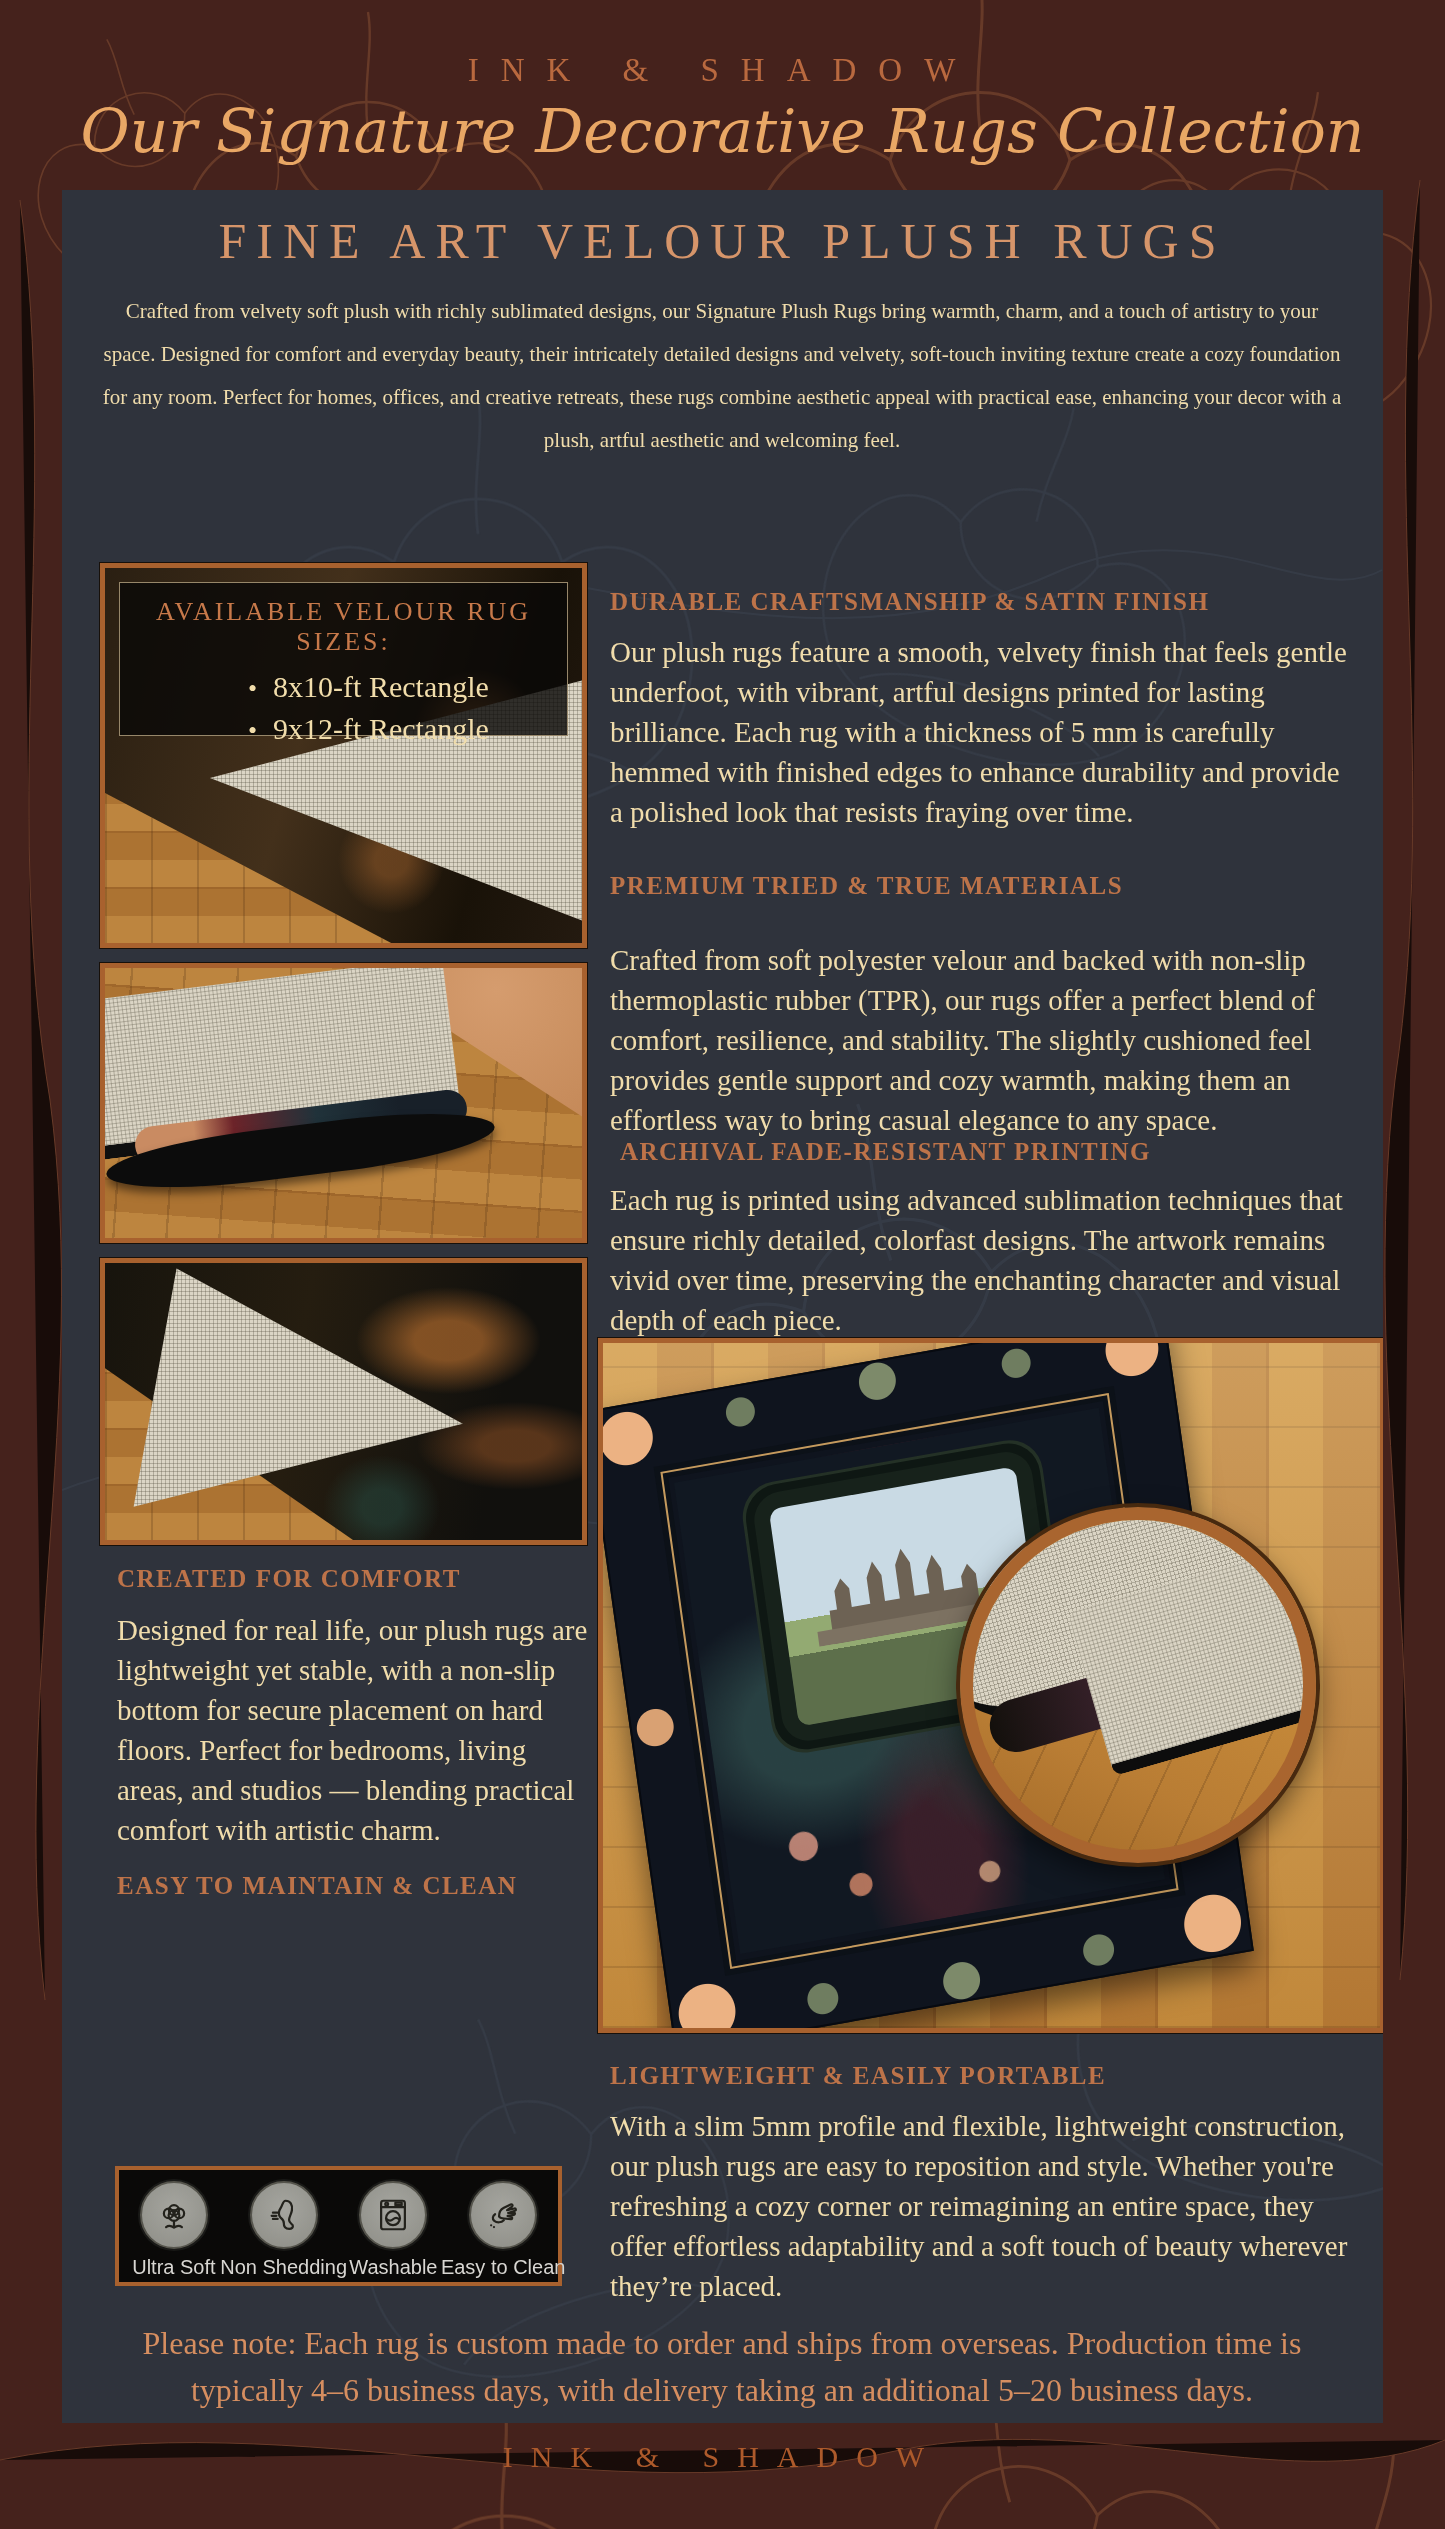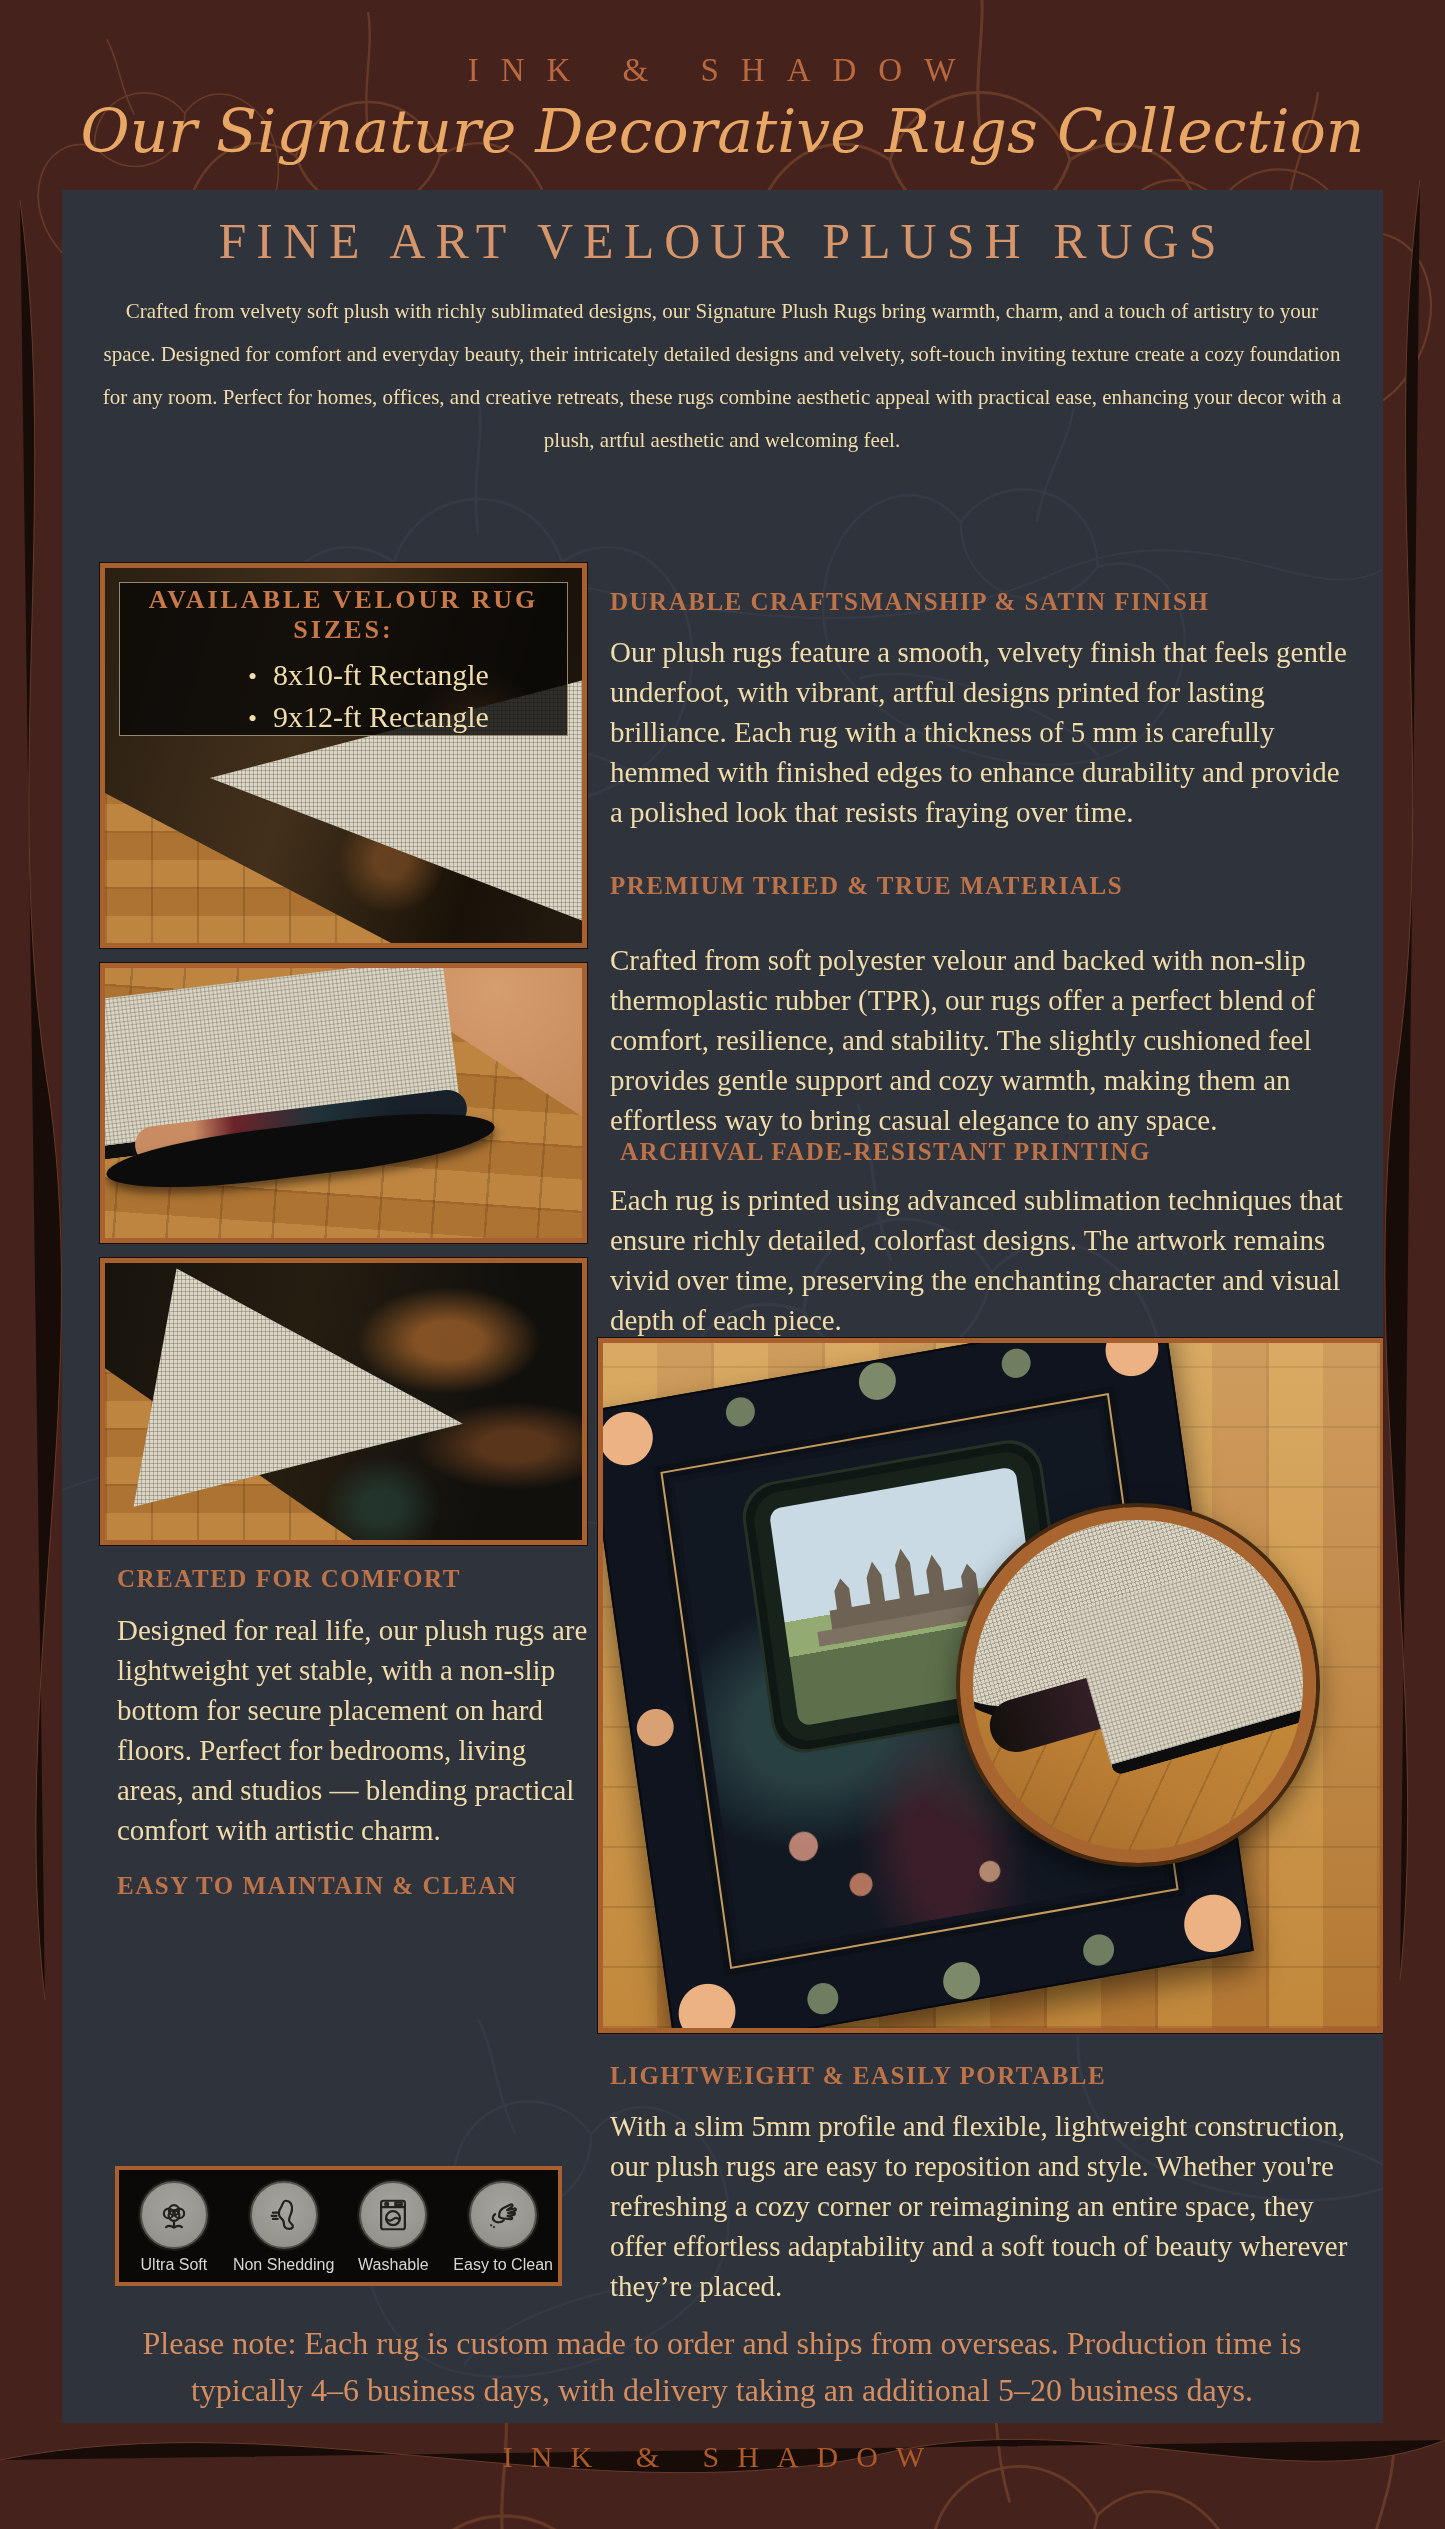--- a/index.html
+++ b/index.html
@@ -46,22 +46,22 @@
   
   .p1-rug{background:
       radial-gradient(circle at 78% 44%, rgba(207,130,60,.65) 0 5%, transparent 15%),
       radial-gradient(circle at 60% 78%, rgba(160,98,45,.5) 0 4%, transparent 13%),
       radial-gradient(circle at 90% 72%, rgba(120,140,120,.25) 0 4%, transparent 12%),
       linear-gradient(106deg,#2a1f12,#43301b 42%,#191208 78%,#241a10);}
   .p1-wood{clip-path:polygon(0 60%, 60% 100%, 0 100%);}
   .p1-fold{clip-path:polygon(22% 56%, 100% 30%, 100% 94%);}
   .sizes-box{position:absolute;left:14px;right:14px;top:14px;height:152px;
     background:rgba(10,9,7,.82);border:1px solid #97876a;}
-  .sizes-title{margin-top:2px;text-align:center;font-size:26px;letter-spacing:3px;
-    color:#c7794a;font-weight:700;}
+  .sizes-title{margin-top:14px;text-align:center;font-size:26px;letter-spacing:3px;
+    color:#c7794a;font-weight:400;}
   .sizes-list{margin-top:10px;padding-left:128px;}
   .size-item{font-size:30px;color:#f1ddab;line-height:40px;}
   .size-item::before{content:"•";color:#f1ddab;margin-right:16px;font-size:26px;}
 
   
   .p2-orange{clip-path:polygon(52% 0, 100% 0, 100% 55%);
     background:radial-gradient(circle at 82% 8%, #d59c6e, #ba7d4b 55%, #a5673a 90%);}
   .p2-slab{position:absolute;left:-5%;top:4%;width:78%;height:54%;transform:rotate(-7deg);
     border-bottom:14px solid #0f0f0f;border-radius:6px;}
   .p2-under{position:absolute;left:6%;top:52%;width:70%;height:14%;transform:rotate(-7deg);
@@ -127,21 +127,21 @@
   
   .badges{position:absolute;left:53px;top:1976px;width:447px;height:120px;background:#0a0908;
     border:4px solid #a8612e;display:flex;justify-content:space-around;align-items:flex-start;
     padding-top:11px;box-sizing:border-box;}
   .badge{display:flex;flex-direction:column;align-items:center;width:25%;}
   .badge-circle{width:64px;height:64px;border-radius:50%;
     background:radial-gradient(circle at 50% 40%, #a5a59f, #8d8d86);
     border:2px solid #55544c;box-shadow:0 0 0 2px #191917;
     display:flex;align-items:center;justify-content:center;}
   .badge-label{margin-top:7px;font-family:"Liberation Sans",sans-serif;
-    font-size:16px;color:#d8d6d2;white-space:nowrap;}
+    font-size:20px;color:#d8d6d2;white-space:nowrap;}
 </style>
 </head>
 <body>
 
 <div class="page">
 
   <svg class="deco" width="1445" height="2529" viewBox="0 0 1445 2529">
     <defs>
       <g id="bloom" fill="none" stroke-width="2">
         <path d="M100 300 C 60 220, 120 140, 180 180 C 200 120, 280 120, 300 180 C 360 140, 420 220, 380 300 C 340 380, 140 380, 100 300 Z"></path>

